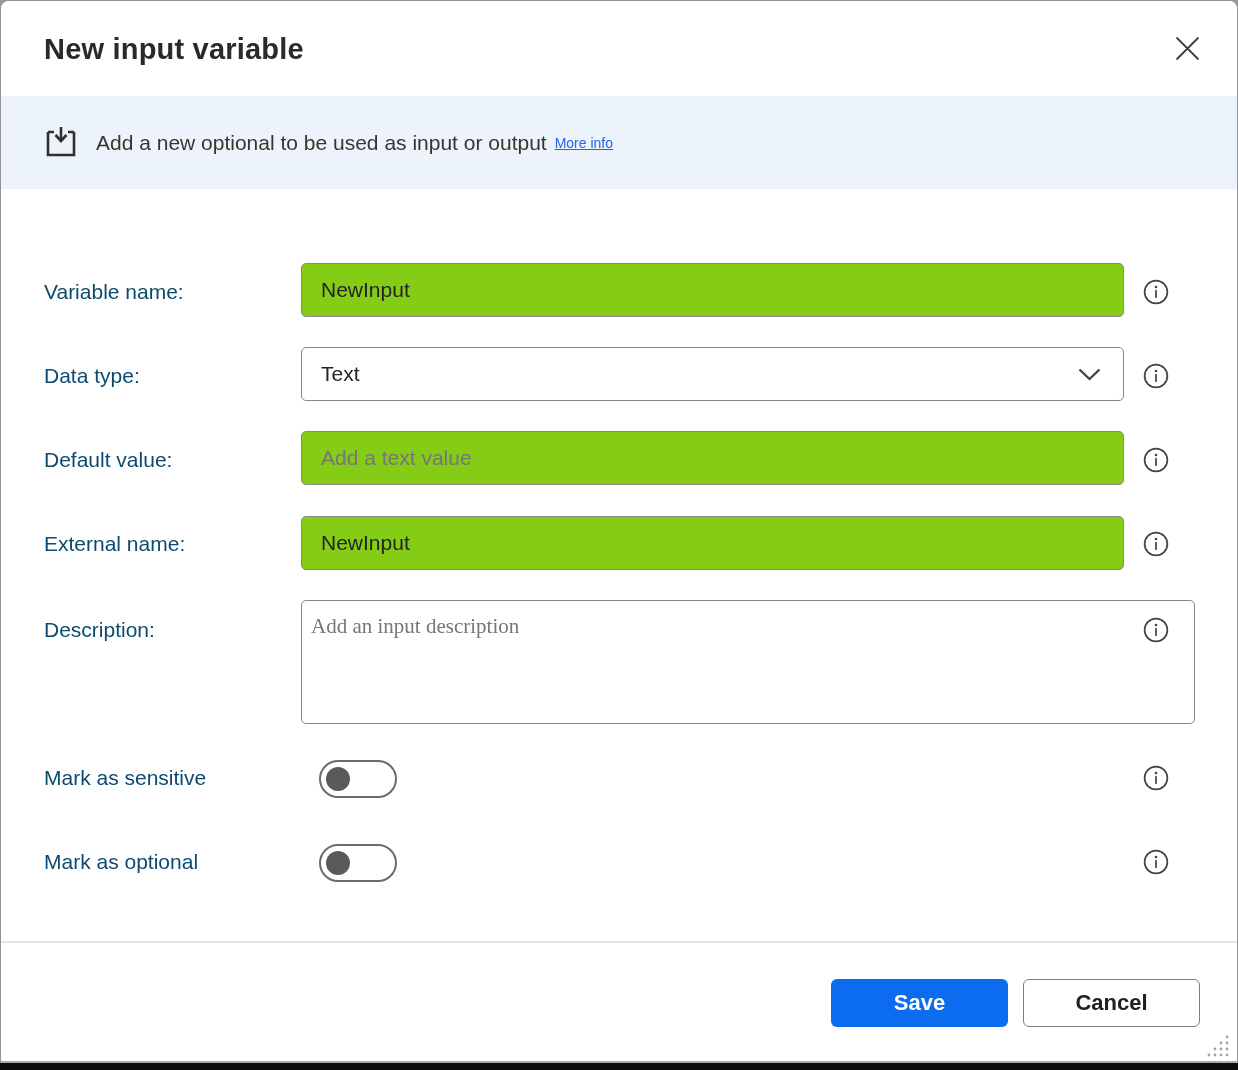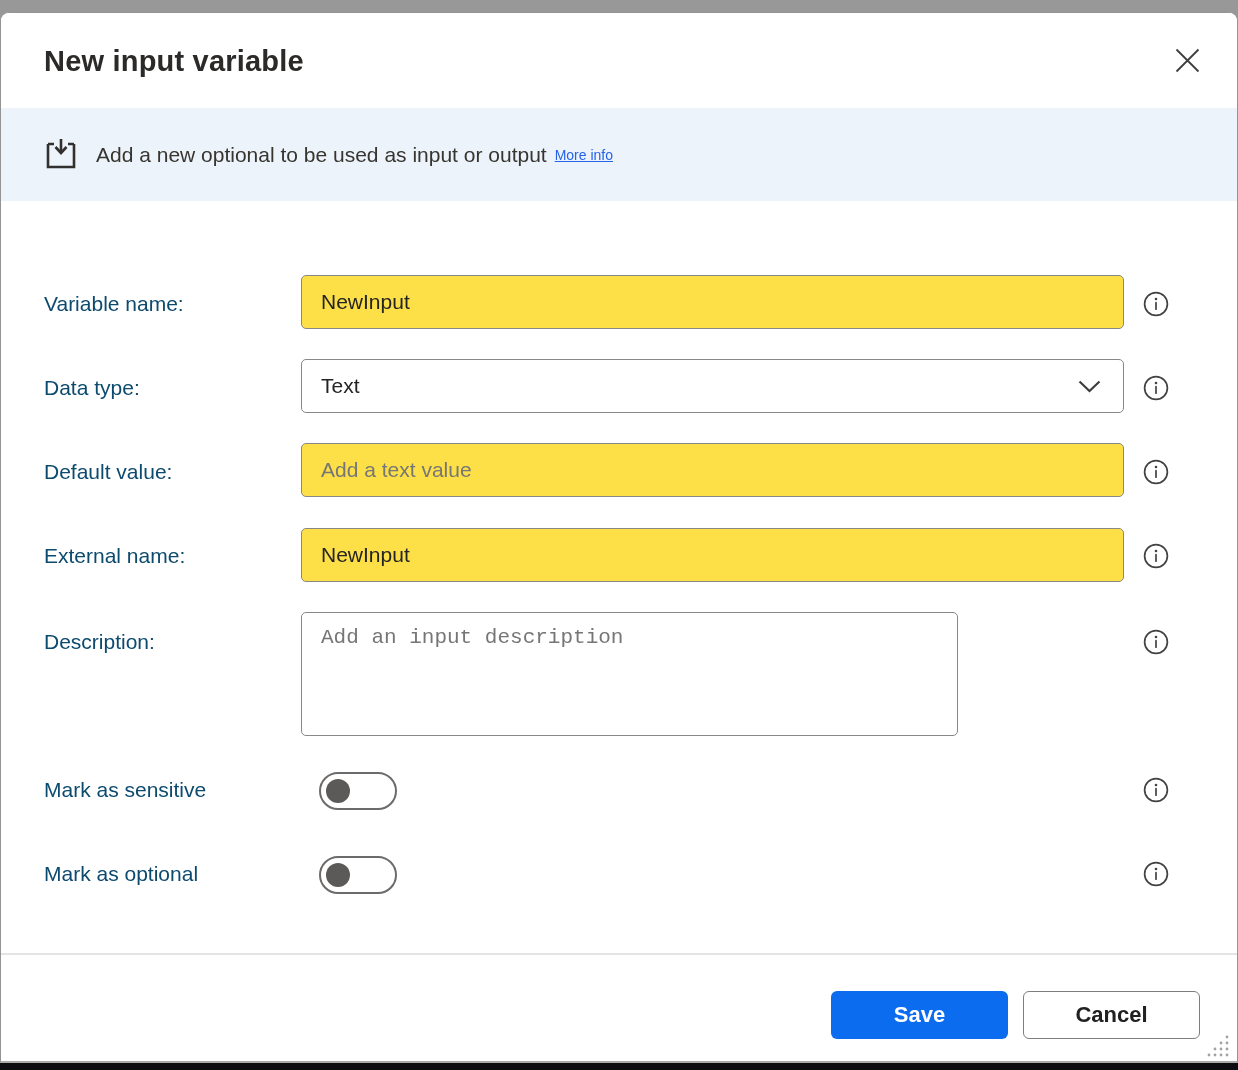--- a/index.html
+++ b/index.html
@@ -11,21 +11,20 @@
   }
   .top-shim { position:absolute; top:0; left:0; right:0; height:28px; background:#989898; }
   .dialog {
     position:absolute; top:0; left:0; right:0; bottom:7px;
     background:#fff;
     border:1px solid #949494;
     border-bottom:2px solid #ababab;
     border-radius:9px 9px 0 0;
     overflow:hidden;
     z-index:1;
-    margin-top:12px;
   }
   
   .titlebar { position:absolute; top:0; left:0; right:0; height:95px; background:#fff; }
   .title {
     position:absolute; left:43px; top:48px; transform:translateY(-50%);
     font-size:29px; font-weight:700; color:#2b2a29; letter-spacing:.2px;
   }
   .close-btn {
     position:absolute; right:28px; top:25px; width:44px; height:44px;
     background:none; border:none; cursor:pointer;
@@ -40,34 +39,34 @@
   .banner-icon { flex:0 0 auto; width:34px; height:36px; margin-right:18px; display:flex; }
   .banner-text { font-size:21px; color:#37352f; }
   .more-info { font-size:14px; color:var(--link-blue); text-decoration:underline; margin-left:8px; cursor:pointer; }
   
   .flabel {
     position:absolute; left:43px; transform:translateY(-50%);
     font-size:21px; color:#0c4a6e; white-space:nowrap;
   }
   .finput {
     position:absolute; left:300px; width:823px; height:54px;
-    border:1.4px solid #8a8886; border-radius:5px; background:#fde047;
+    border:1.4px solid #8a8886; border-radius:5px; background:#84cc16;
     font-family:inherit; font-size:21px; color:#242424; padding:0 19px; outline:none;
   }
   .finput::placeholder, .ftextarea::placeholder { color:#767676; opacity:1; }
   .fselect {
     position:absolute; left:300px; width:823px; height:54px;
     border:1.4px solid #8a8886; border-radius:5px; background:#fff;
     display:flex; align-items:center; justify-content:space-between;
     font-size:21px; color:#242424; padding:0 22px 0 19px; cursor:pointer;
   }
   .ftextarea {
-    position:absolute; left:300px; width:657px; height:124px;
+    position:absolute; left:300px; width:894px; height:124px;
     border:1.4px solid #8a8886; border-radius:5px; background:#fff;
-    font-family:Liberation Mono, monospace; font-size:21px; color:#242424; padding:13px 19px;
+    font-family:Liberation Serif, serif; font-size:21px; color:#242424; padding:13px 9px;
     resize:none; outline:none;
   }
   .info-btn {
     position:absolute; left:1142px; transform:translateY(-50%);
     width:26px; height:26px; background:none; border:none; padding:0; cursor:pointer; display:flex;
   }
   .toggle {
     position:absolute; left:318px; width:78px; height:38px;
     border:2px solid #6d6b69; border-radius:20px; background:#fff; cursor:pointer;
   }

